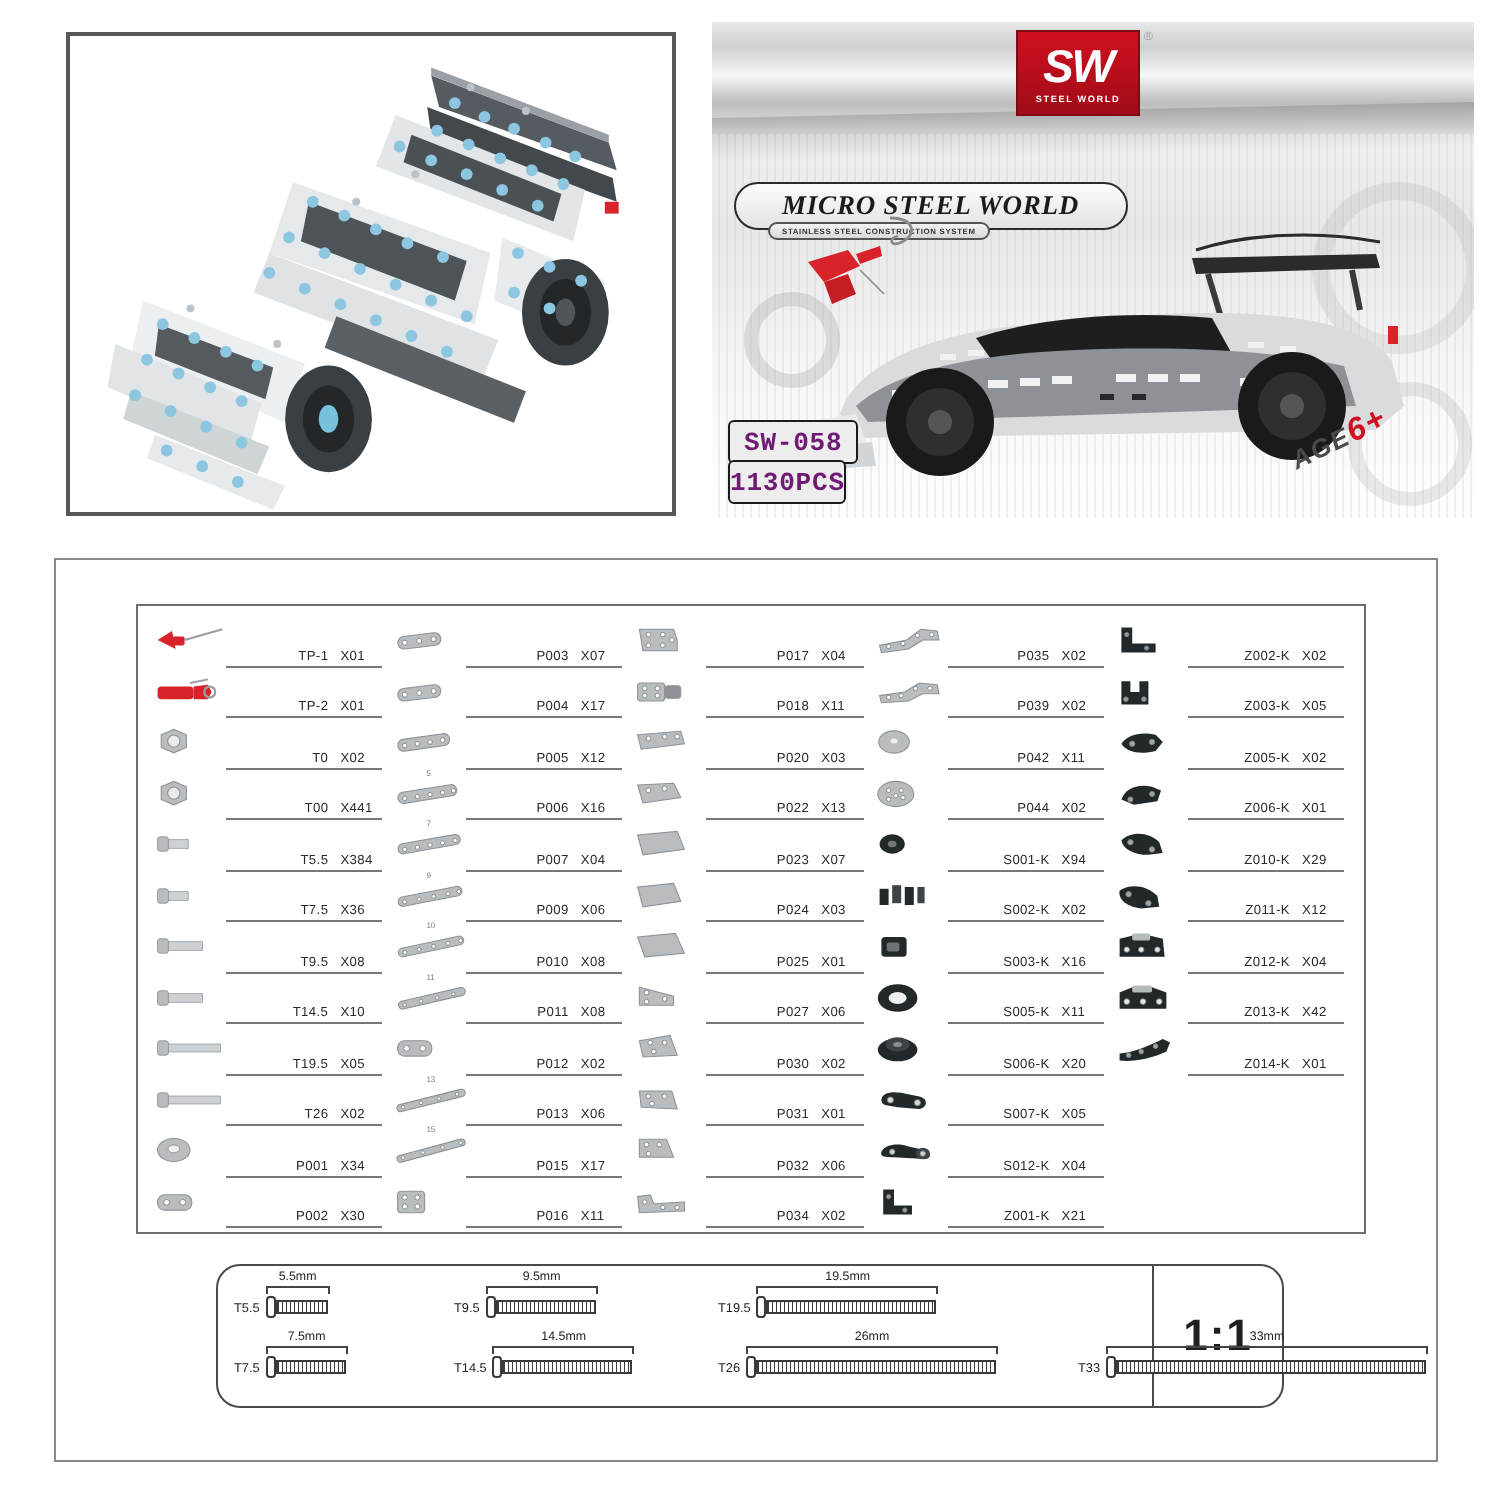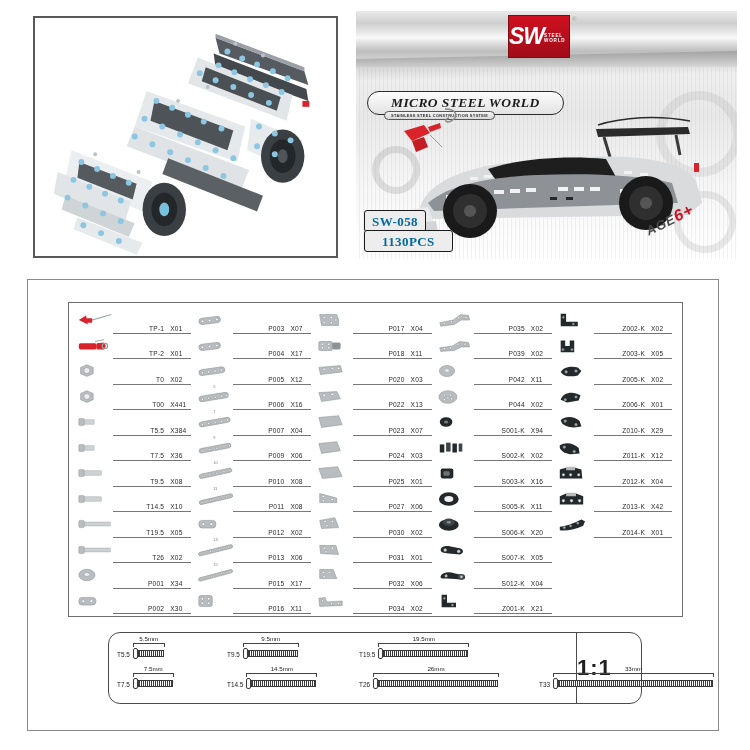--- a/index.html
+++ b/index.html
@@ -62,21 +62,21 @@
   }
   .gear1{ left:16px; top:135px; width:48px; height:48px; }
   .gear2{ left:300px; top:80px; width:86px; height:86px; border-width:9px; border-color:rgba(170,170,170,.22);}
   .gear3{ left:318px; top:180px; width:62px; height:62px; border-color:rgba(170,170,170,.26);}
 
   .logo-badge{
     position:absolute; left:152px; top:4px;
     width:62px; height:43px;
     background: linear-gradient(180deg,#cf1020 0%,#a00c18 100%);
     border: 1.5px solid #7e0a12;
-    display:flex; align-items:center; justify-content:center;
+    display:flex; flex-direction:column; align-items:center; justify-content:center;
     color:#fff;
   }
   .logo-sw{ font-size:23px; font-weight:bold; font-style:italic; letter-spacing:-1px; line-height:1; }
   .logo-sub{ font-size:4.6px; font-weight:bold; letter-spacing:.8px; margin-top:2px; }
   .logo-tm{ position:absolute; left:216px; top:5px; font-size:6px; color:#a0a0a0; }
 
   .title-plate{
     position:absolute; left:11px; top:80px;
     padding:3px 23px;
     border:1.6px solid #2b2b2b; border-radius:12px;
@@ -100,25 +100,25 @@
   .wire-curl{ position:absolute; left:85px; top:96px; width:22px; height:22px; }
 
   .sku-box{
     position:absolute; left:8px; top:199px;
     border:1.6px solid #1a1a1a; border-radius:3px;
     background:#ededed; padding:1px 7px;
   }
   .pcs-box{
     position:absolute; left:8px; top:219px;
     border:1.6px solid #1a1a1a; border-radius:3px;
-    background:#ededed; padding:1px 17px;
+    background:#ededed; padding:1px 0;
   }
   .sku-text,.pcs-text{
-    font-size:13px; font-weight:bold; color:#0369a1; letter-spacing:.4px;
-    font-family:Liberation Serif, serif;
+    font-size:13px; font-weight:bold; color:#701a75; letter-spacing:.4px;
+    font-family:Liberation Mono, monospace;
   }
   .age-badge{
     position:absolute; left:288px; top:200px;
     transform: rotate(-26deg);
     font-size:13px; font-weight:bold; font-style:italic; letter-spacing:1px;
     color:#4a4a4a;
   }
   .age-badge .num{ color:#cf1020; font-size:16px; }
 
   .boxart-car{ position:absolute; left:2px; top:100px; width:378px; height:135px; }
@@ -173,21 +173,21 @@
   .scale-box{
     position:absolute; left:80px; top:352px;
     width:534px; height:72px;
     border:1.4px solid #4a4a4a;
     border-radius:12px;
     display:flex;
   }
   .scale-left{ position:relative; flex:1; }
   .scale-divider{ width:1.4px; background:#4a4a4a; }
   .scale-right{
-    width:64px; display:flex; align-items:center; 
+    width:64px; display:flex; align-items:center; justify-content:center;
   }
   .scale-ratio{ font-size:22px; font-weight:bold; color:#1f1f1f; letter-spacing:1px; }
 
   .screw-item{ position:absolute; display:flex; align-items:flex-end; }
   .screw-name{ font-size:6.4px; color:#222; margin-right:3px; padding-bottom:1px; }
   .screw-fig{ position:relative; }
   .screw-dim{
     position:absolute; top:-10px; left:0; width:100%;
     text-align:center; font-size:6.2px; color:#222;
   }

